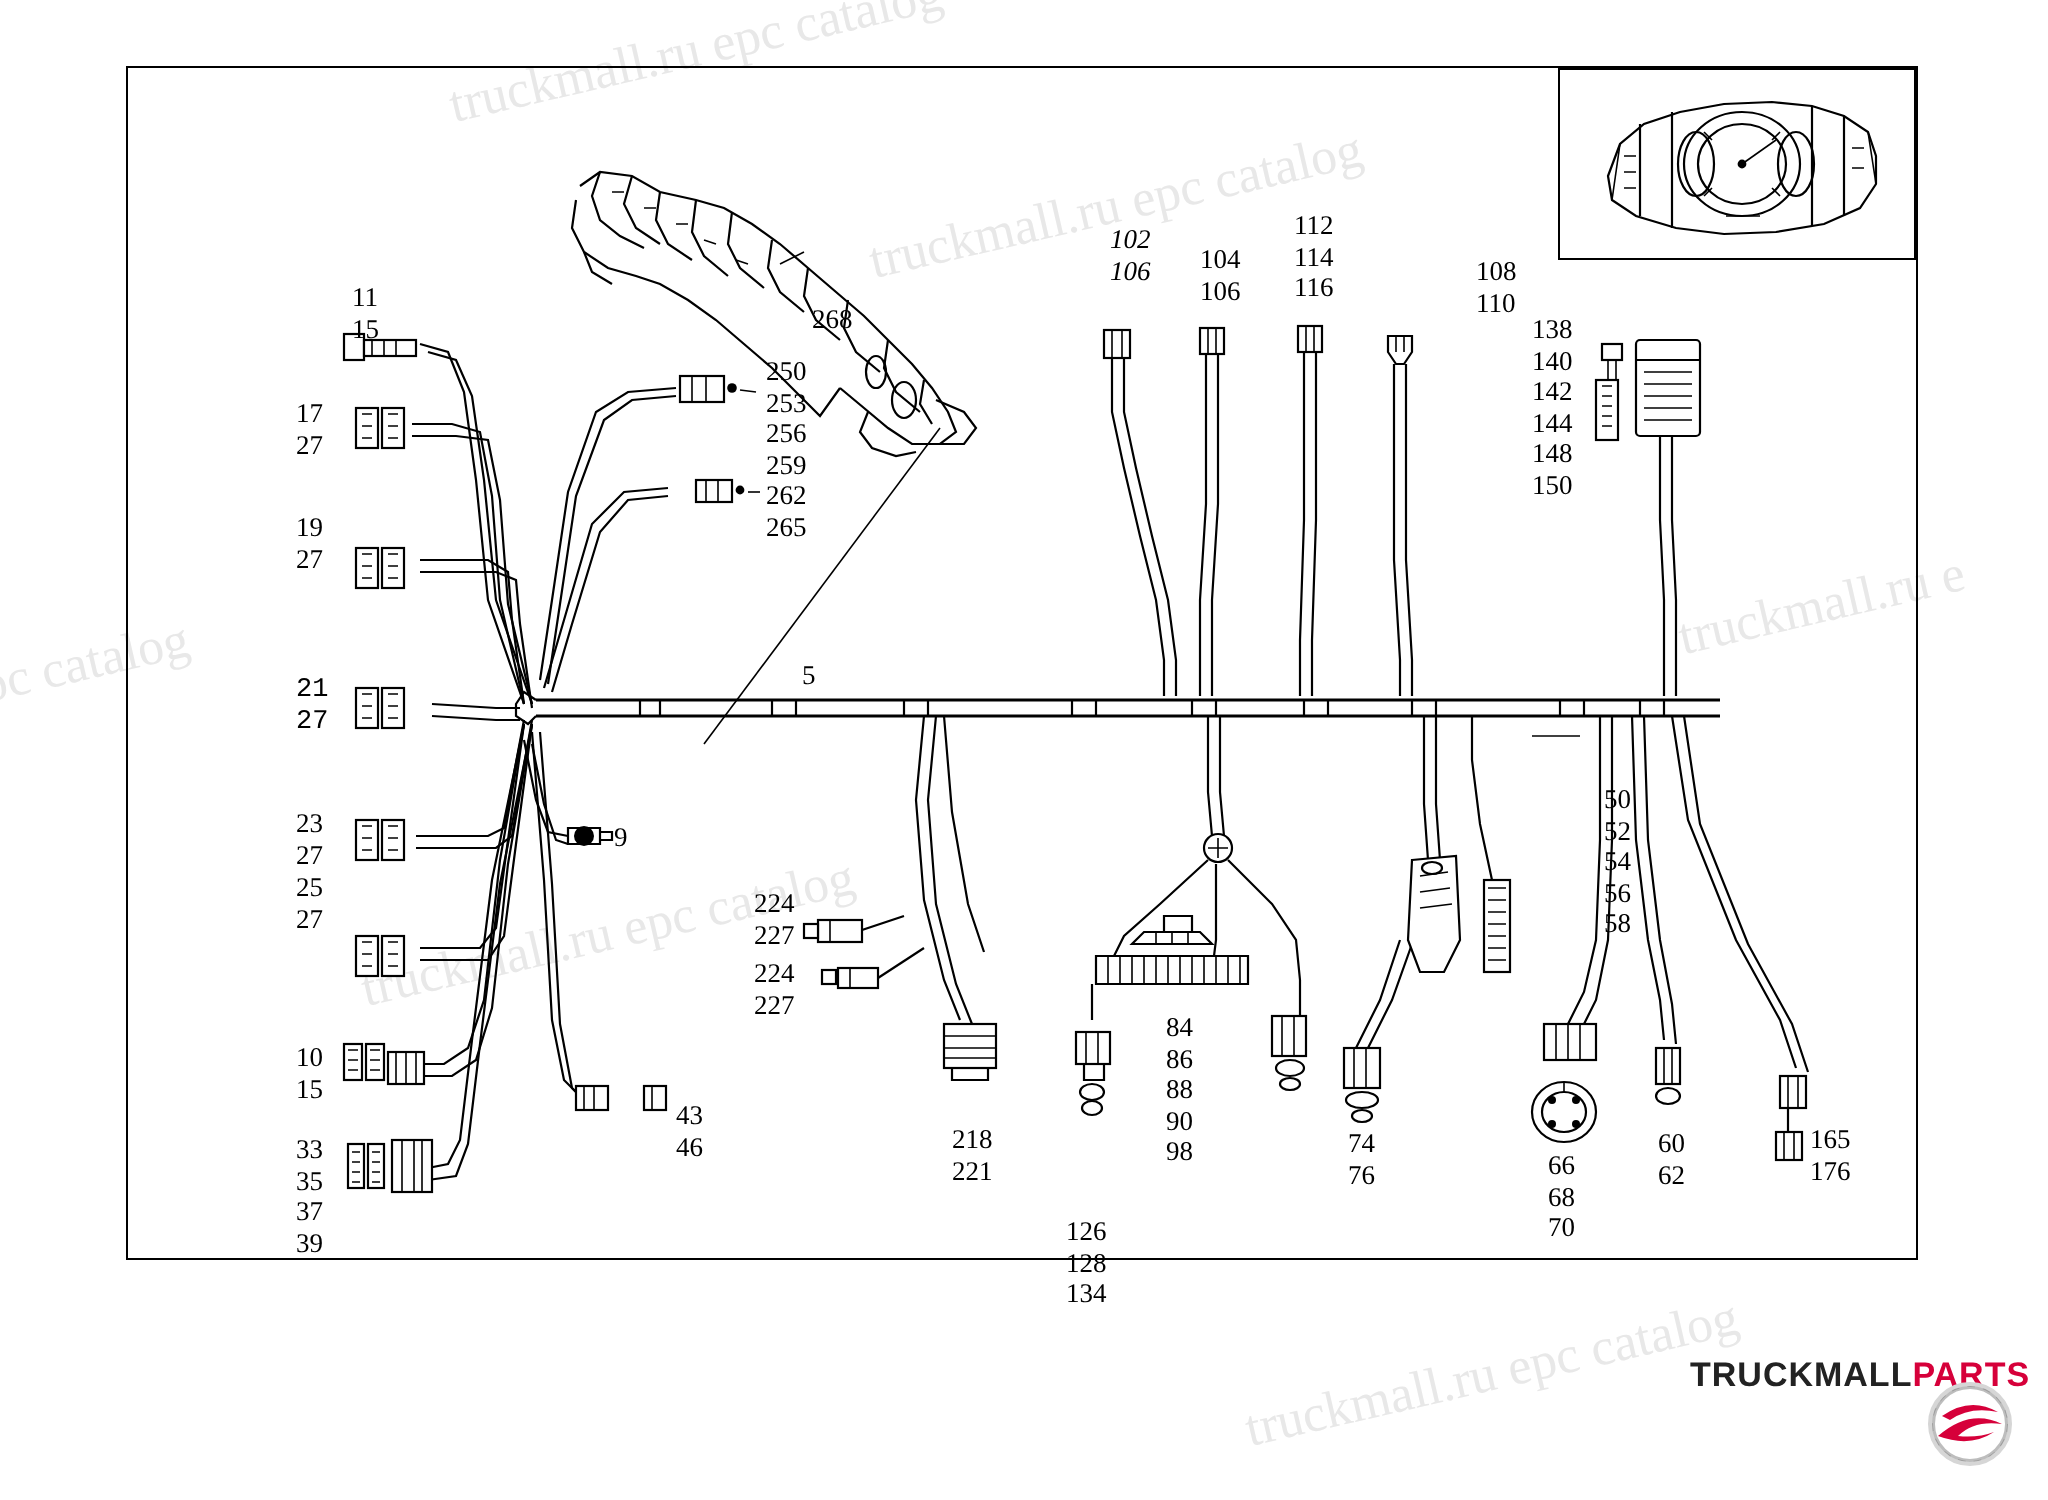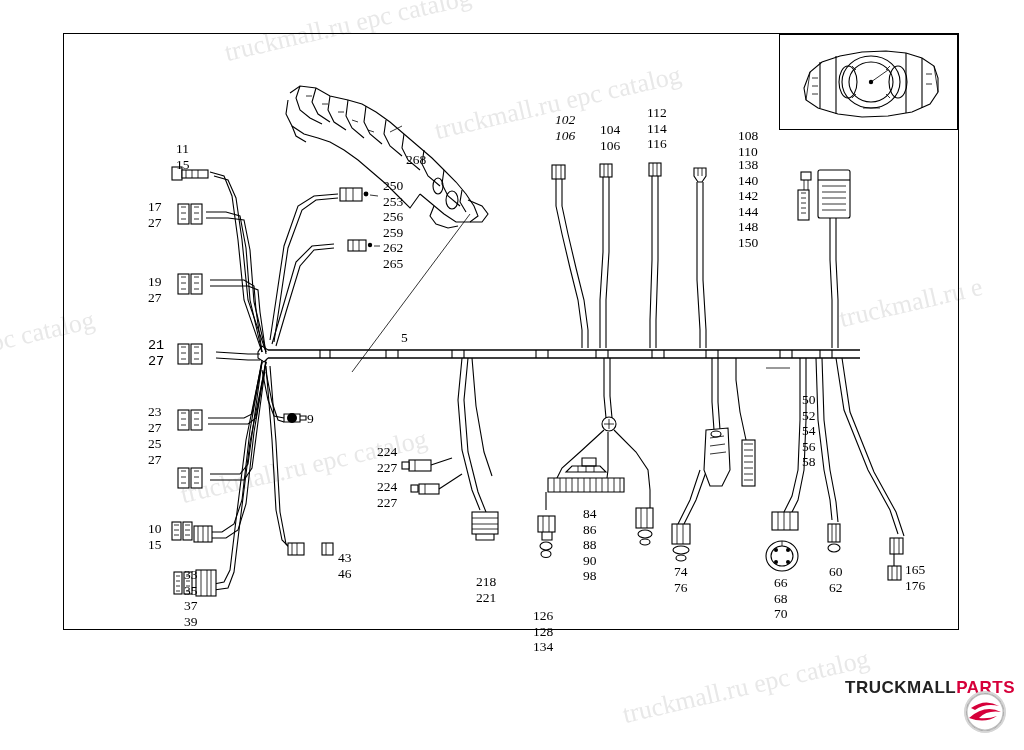--- a/index.html
+++ b/index.html
@@ -388,64 +388,64 @@
 15</div>
     <div class="lbl" style="left: 406px; top: 120px; margin-top: 32px;">268</div>
     <div class="lbl" style="left: 383px; top: 178px;">250
 253
 256
 259
 262
 265</div>
     <div class="lbl" style="left: 148px; top: 199px;">17
 27</div>
-    <div class="lbl" style="left: 148px; top: 274px;">19
+    <div class="lbl" style="left: 148px; top: 256px;">19
 27</div>
     <div class="lbl" style="left: 148px; top: 338px; font-family: Liberation Mono, monospace;">21
 27</div>
     <div class="lbl" style="left: 148px; top: 404px;">23
 27</div>
     <div class="lbl" style="left: 148px; top: 436px;">25
 27</div>
     <div class="lbl" style="left: 148px; top: 521px;">10
 15</div>
-    <div class="lbl" style="left: 148px; top: 567px; margin-left: 36px;">33
+    <div class="lbl" style="left: 148px; top: 567px;">33
 35
 37
 39</div>
     <div class="lbl" style="left: 307px; top: 411px;">9</div>
     <div class="lbl" style="left: 401px; top: 330px;">5</div>
     <div class="lbl" style="left: 338px; top: 550px;">43
 46</div>
     <div class="lbl" style="left: 377px; top: 444px;">224
 227</div>
     <div class="lbl" style="left: 377px; top: 479px;">224
 227</div>
-    <div class="lbl" style="left: 476px; top: 574px;">218
+    <div class="lbl" style="left: 476px; top: 562px;">218
 221</div>
     <div class="lbl" style="left: 533px; top: 580px; margin-top: 28px;">126
 128
 134</div>
     <div class="lbl" style="left: 583px; top: 506px;">84
 86
 88
 90
 98</div>
     <div class="lbl" style="left: 674px; top: 564px;">74
 76</div>
     <div class="lbl" style="left: 555px; top: 112px; font-style: italic;">102
 106</div>
     <div class="lbl" style="left: 600px; top: 122px;">104
 106</div>
     <div class="lbl" style="left: 647px; top: 105px;">112
 114
 116</div>
     <div class="lbl" style="left: 694px; top: 128px; margin-left: 44px;">108
 110</div>
-    <div class="lbl" style="left: 738px; top: 157px;">138
+    <div class="lbl" style="left: 766px; top: 157px;">138
 140
 142
 144
 148
 150</div>
     <div class="lbl" style="left: 802px; top: 392px;">50
 52
 54
 56
 58</div>

